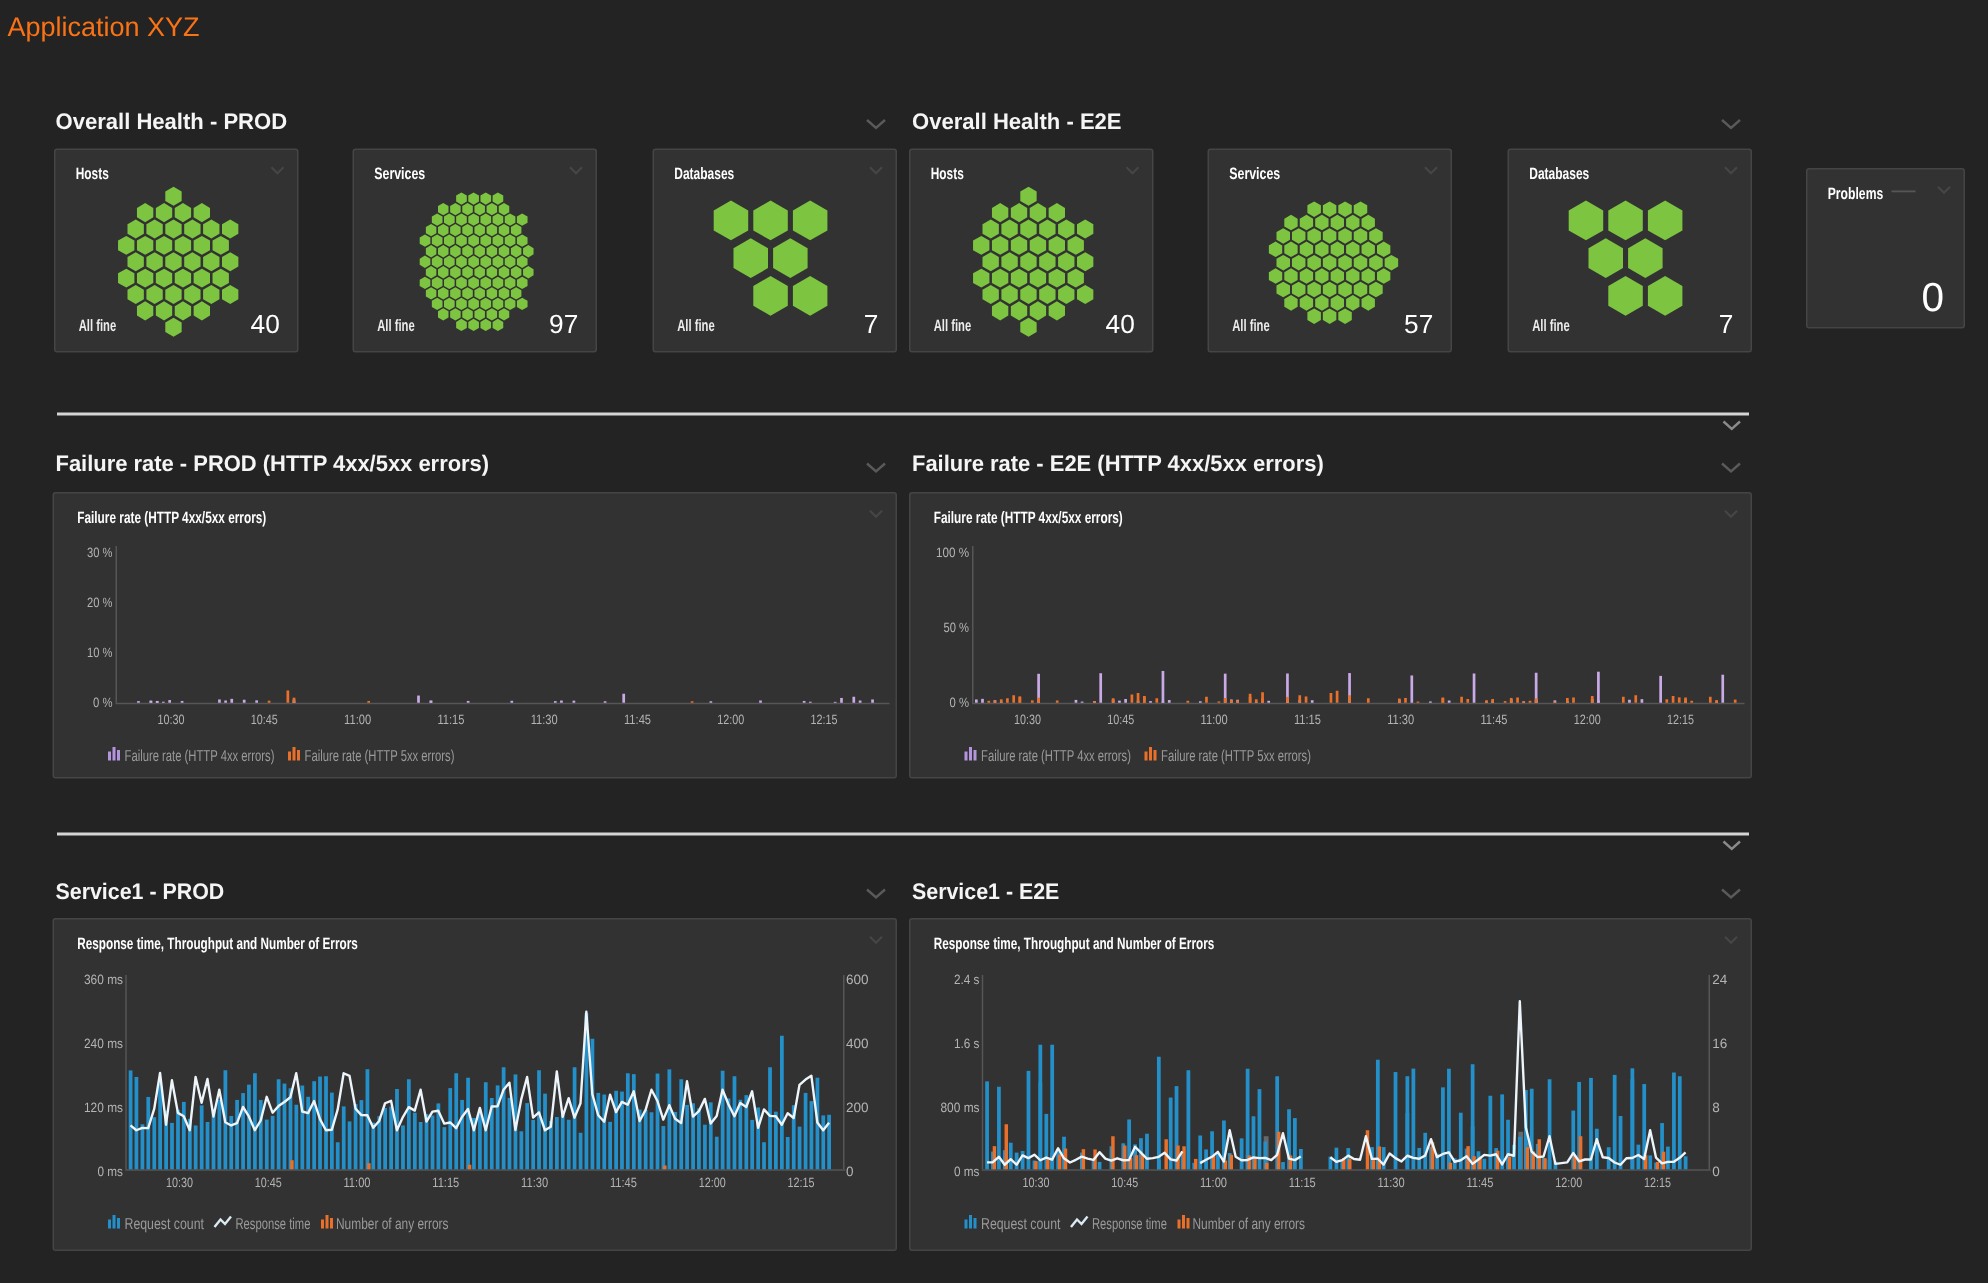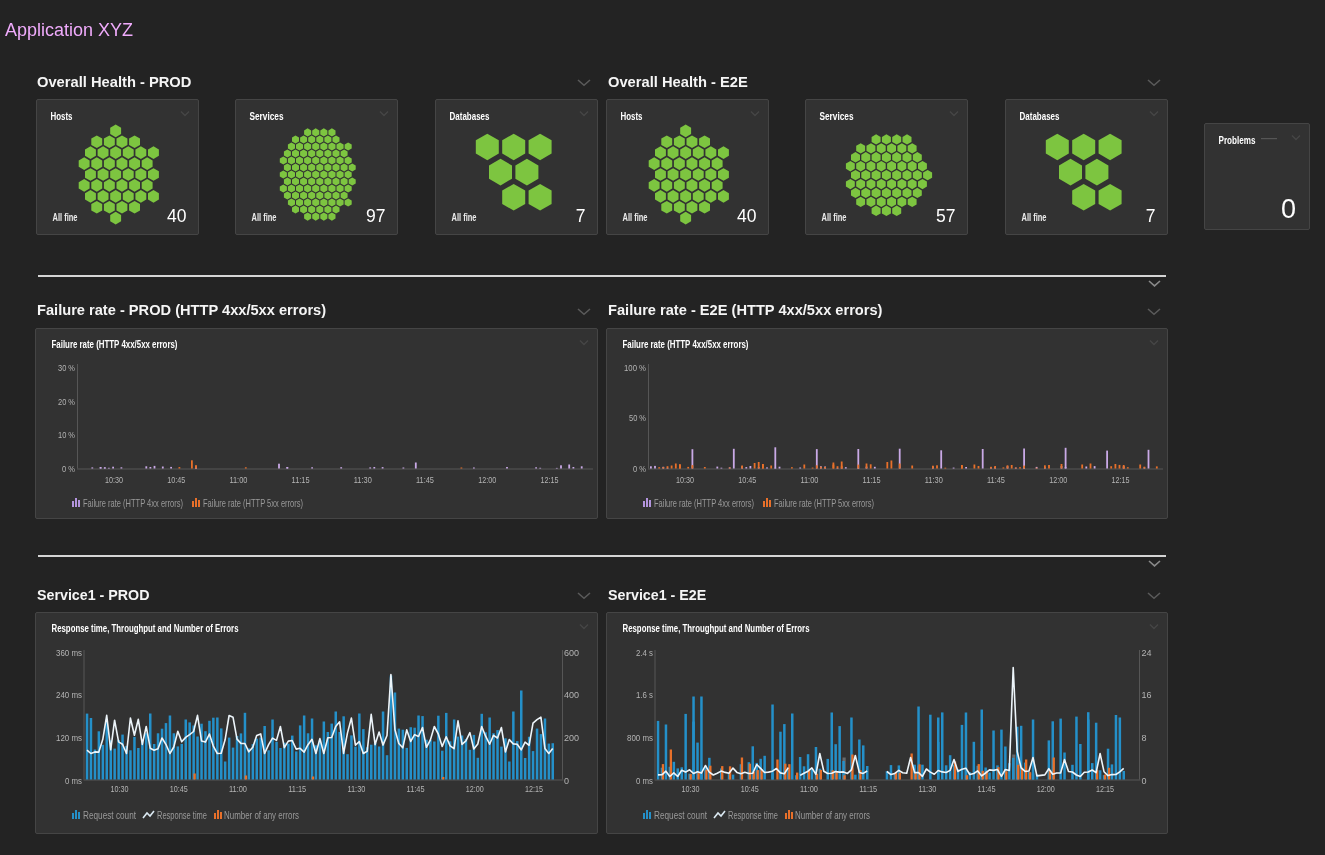--- a/index.html
+++ b/index.html
@@ -1,19 +1,19 @@
 <!DOCTYPE html>
 <html><head><meta charset="utf-8"><style>
 html,body{margin:0;padding:0;background:#232323;width:1325px;height:855px;overflow:hidden;
 font-family:"Liberation Sans",sans-serif;}
 .abs{position:absolute;}
 .tile{position:absolute;background:#323232;border:1px solid #454545;border-radius:2px;box-sizing:border-box;}
 .sec{position:absolute;font-size:15px;font-weight:bold;color:#f5f5f5;white-space:nowrap;transform-origin:0 50%;}
 </style></head><body>
-<div class="abs" style="left:5px;top:20px;font-size:18px;color:#f0abfc;">Application XYZ</div>
+<div class="abs" style="left:5px;top:8px;font-size:18px;color:#f97316;">Application XYZ</div>
 <div class="sec" style="left:37px;top:73px;transform:scaleX(0.98);">Overall Health - PROD</div>
 <svg style="position:absolute;left:577px;top:78px" width="14" height="10">
     <path d="M1 2 L7.0 7.3 L13 2" fill="none" stroke="#5a5a5a" stroke-width="1.6"></path>
   </svg>
 <div class="sec" style="left:608px;top:73px;transform:scaleX(0.98);">Overall Health - E2E</div>
 <svg style="position:absolute;left:1147px;top:78px" width="14" height="10">
     <path d="M1 2 L7.0 7.3 L13 2" fill="none" stroke="#5a5a5a" stroke-width="1.6"></path>
   </svg>
 <div class="tile" style="left:36px;top:99px;width:163px;height:136px;">
     <svg style="position:absolute;left:0;top:0" width="163" height="136">
@@ -316,21 +316,21 @@
       <polygon points="64.5,58.8 76.0,65.5 76.0,78.7 64.5,85.4 53.0,78.7 53.0,65.5" fill="#7dc540"></polygon>
       <polygon points="90.9,58.8 102.4,65.5 102.4,78.7 90.9,85.4 79.4,78.7 79.4,65.5" fill="#7dc540"></polygon>
       <polygon points="77.7,84.0 89.2,90.6 89.2,103.9 77.7,110.5 66.2,103.9 66.2,90.6" fill="#7dc540"></polygon>
       <polygon points="104.1,84.0 115.6,90.6 115.6,103.9 104.1,110.5 92.6,103.9 92.6,90.6" fill="#7dc540"></polygon>
       <text x="149.5" y="122.0" text-anchor="end" font-size="17.5" fill="#ffffff" font-weight="normal" font-family="Liberation Sans,sans-serif">7</text>
     </svg>
     <svg style="position:absolute;left:143px;top:10px" width="10" height="8">
       <path d="M1 1.5 L5 5.5 L9 1.5" fill="none" stroke="#464646" stroke-width="1.4"></path>
     </svg>
   </div>
-<div class="tile" style="left:1204px;top:123px;width:106px;height:107px;">
+<div class="tile" style="left:1204px;top:112px;width:106px;height:107px;">
     <svg style="position:absolute;left:0;top:0" width="106" height="107">
       <text x="13.5" y="19.5" text-anchor="start" font-size="11" fill="#ffffff" font-weight="bold" font-family="Liberation Sans,sans-serif" textLength="37" lengthAdjust="spacingAndGlyphs">Problems</text>
       <rect x="56" y="14" width="16" height="1.2" fill="#565656"></rect>
       <text x="91.0" y="94.0" text-anchor="end" font-size="27" fill="#ffffff" font-weight="300" font-family="Liberation Sans,sans-serif">0</text>
     </svg>
     <svg style="position:absolute;left:86px;top:10px" width="10" height="8">
       <path d="M1 1.5 L5 5.5 L9 1.5" fill="none" stroke="#464646" stroke-width="1.4"></path>
     </svg>
   </div>
 <div class="abs" style="left:38px;top:275px;width:1128px;height:2px;background:#d4d4d4;"></div>

